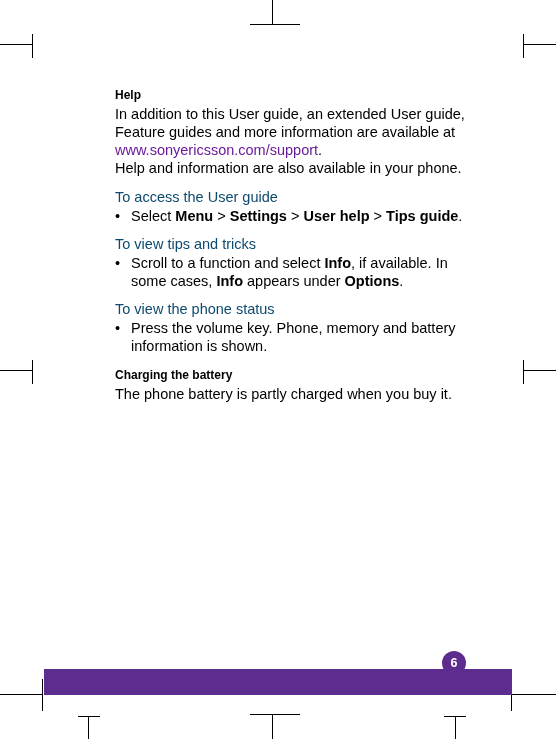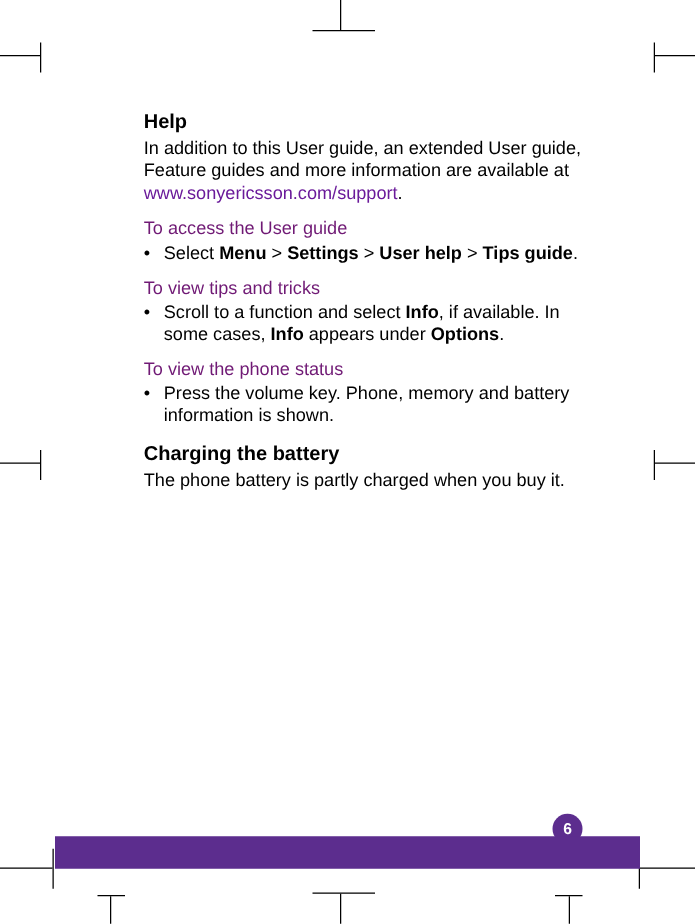--- a/index.html
+++ b/index.html
@@ -34,23 +34,23 @@
   .cm-bsrh{bottom: 22px; right: 90px; width: 22px; height: 1px; }
   .content {
     position: absolute;
     top: 88px;
     left: 115px;
     right: 80px;
     color: #000;
     font-size: 14.5px;
     line-height: 1.25;
   }
-  h2 { font-size: 16px; font-weight: bold; margin-bottom: 2px; }
+  h2 { font-size: 12px; font-weight: bold; margin-bottom: 2px; }
   .link-text { color: #6a1a9a; }
-  .subhead { color: #701a75; font-size: 14.5px; margin-top: 10px; margin-bottom: 1px; }
+  .subhead { color: #0c4a6e; font-size: 14.5px; margin-top: 10px; margin-bottom: 1px; }
   ul { list-style: none; }
   li { position: relative; padding-left: 16px; }
   li::before { content: "•"; position: absolute; left: 0; }
   .mix span { font-weight: bold; }
   .mix em { font-style: normal; font-weight: normal; }
   .section-gap { margin-top: 12px; }
   .footer-bar {
     position: absolute;
     bottom: 44px;
     left: 44px;
@@ -99,20 +99,21 @@
   <div class="cm-bsr"></div>
     <div class="cm-bsrh"></div>
 </div>
 
 <div class="content">
 
   <h2>Help</h2>
   <div>
     <span>In addition to this User guide, an extended User guide, Feature guides and more information are available at</span>
     <span class="link-text">www.sonyericsson.com/support</span><span>.</span><br>
+    <span>Help and information are also available in your phone.</span>
   </div>
 
   <div class="subhead">To access the User guide</div>
   <ul>
       <li class="mix">
     <em>Select </em><span>Menu</span><em> &gt; </em><span>Settings</span><em> &gt; </em><span>User help</span><em> &gt; </em><span>Tips guide</span><em>.</em>
   </li>
     </ul>
 
   <div class="subhead">To view tips and tricks</div>

